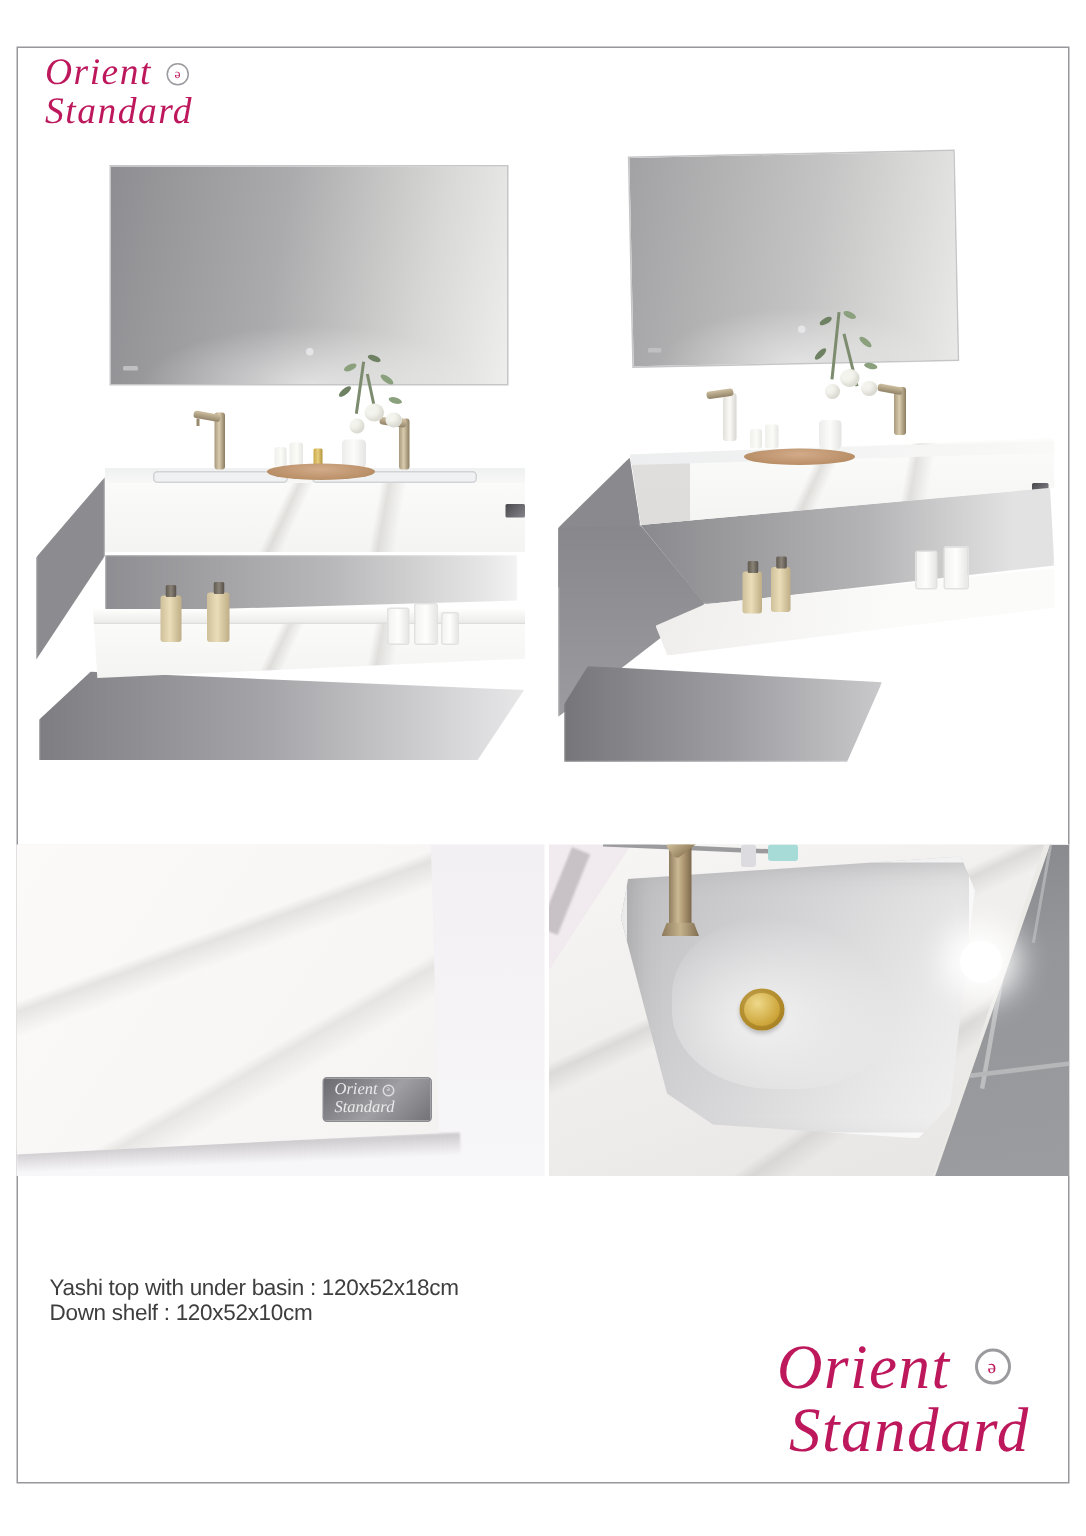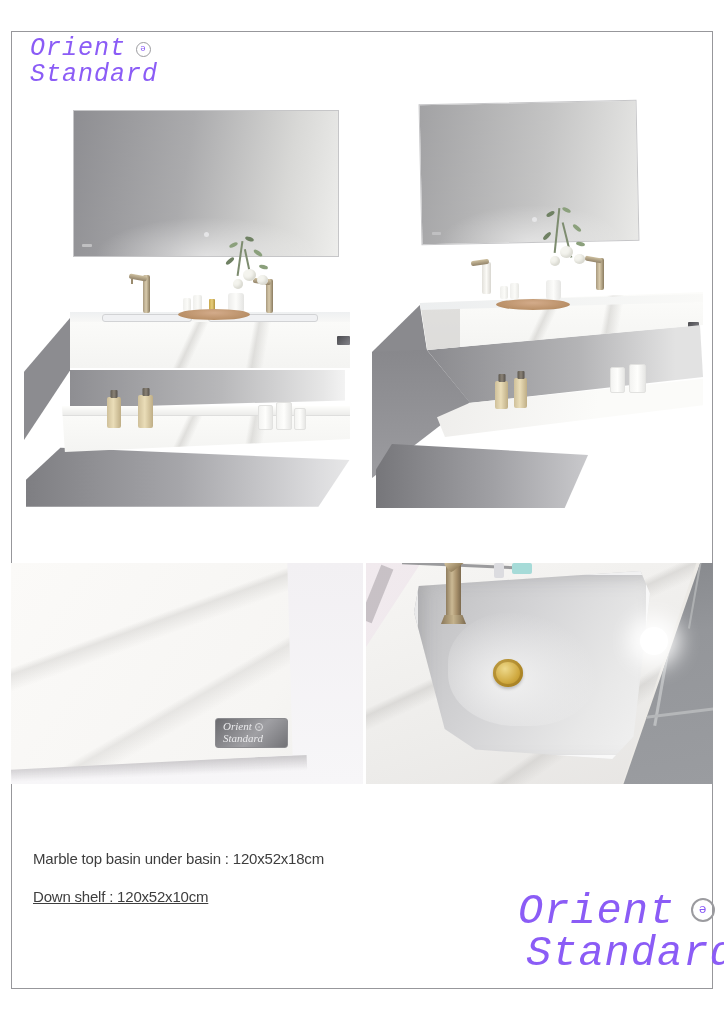--- a/index.html
+++ b/index.html
@@ -3,21 +3,21 @@
 <meta charset="utf-8">
 <style>
   html,body{margin:0;padding:0;background:#e8e8e8;}
   .page{position:relative;width:724px;height:1024px;background:#ffffff;overflow:hidden;
         font-family:"Liberation Sans","DejaVu Sans",sans-serif;}
   .abs{position:absolute;}
   
   .frame{left:11px;top:31px;width:700px;height:956px;border:1px solid #97979b;}
 
   
-  .logo{color:#8b5cf6;font-family:Liberation Mono, monospace;font-style:italic;}
+  .logo{color:#be185d;font-family:Liberation Serif, serif;font-style:italic;}
   .logo-top{left:30px;top:36px;font-size:25px;line-height:26px;letter-spacing:1px;}
   .logo-top .mark{display:inline-block;width:13px;height:13px;border:1px solid #9b9b9f;border-radius:50%;
       font-size:9px;line-height:13px;text-align:center;font-style:normal;vertical-align:4px;margin-left:10px;}
   .logo-bottom{left:518px;top:890px;font-size:42px;line-height:44px;letter-spacing:1px;}
   .logo-bottom .mark{display:inline-block;width:20px;height:20px;border:2px solid #9b9b9f;border-radius:50%;
       font-size:13px;line-height:20px;text-align:center;font-style:normal;vertical-align:10px;margin-left:16px;}
   .logo-bottom .l2{margin-left:8px;margin-top:-2px;}
 
   
   .mirror{background:
@@ -269,22 +269,22 @@
            background:linear-gradient(90deg,#8f7d5f,#cbb994 40%,#a8916c 70%,#7c6a4e);"></div>
       <div class="abs" style="left:8px;top:-6px;width:30px;height:12px;border-radius:3px;transform:rotate(-38deg);
            background:linear-gradient(180deg,#d3c29e,#97835f);"></div>
       <div class="abs" style="left:5px;top:56px;width:25px;height:9px;
            clip-path:polygon(14% 0,86% 0,100% 100%,0 100%);
            background:linear-gradient(90deg,#8a785a,#c4b28c 50%,#7e6c50);"></div>
     </div>
   </div>
 
   <div class="abs details" style="top:828px;">
-    <div style="margin-top:22px;">Marble top basin under basin : 120x52x18cm</div>
-    <div style="margin-top:21px;text-decoration:underline;">Down shelf : 120x52x10cm</div>
+    <div style="margin-top:22px;">Yashi top with under basin : 120x52x18cm</div>
+    <div style="">Down shelf : 120x52x10cm</div>
   </div>
 
   <div class="abs logo logo-bottom">
     <div><span>Orient</span><span class="mark">ə</span></div>
     <div class="l2">Standard</div>
   </div>
 
 </div>
 
 </body></html>

